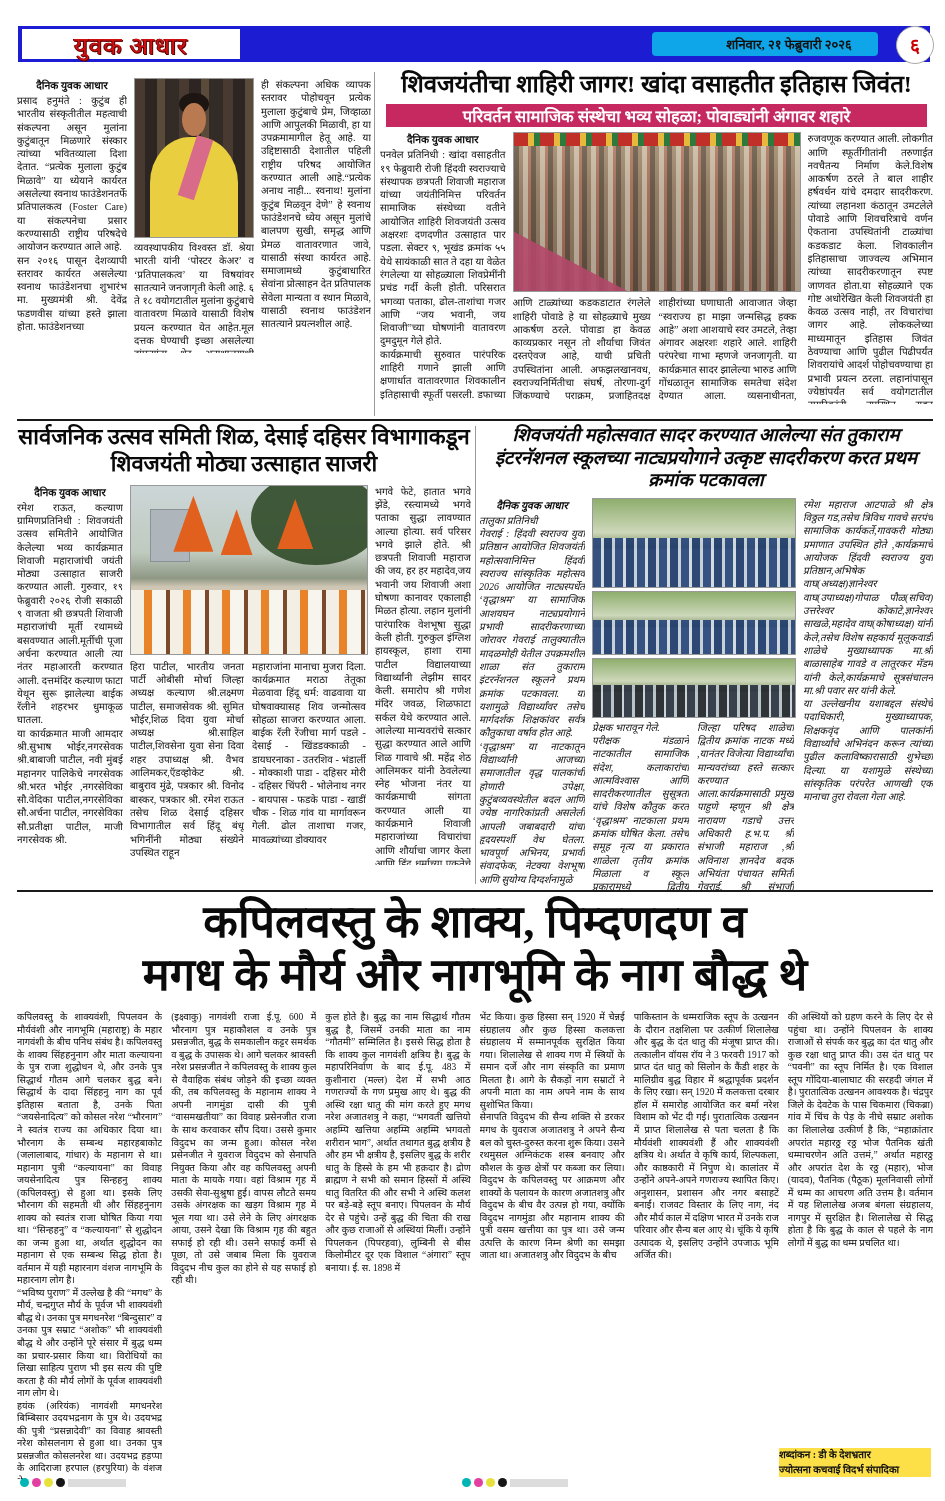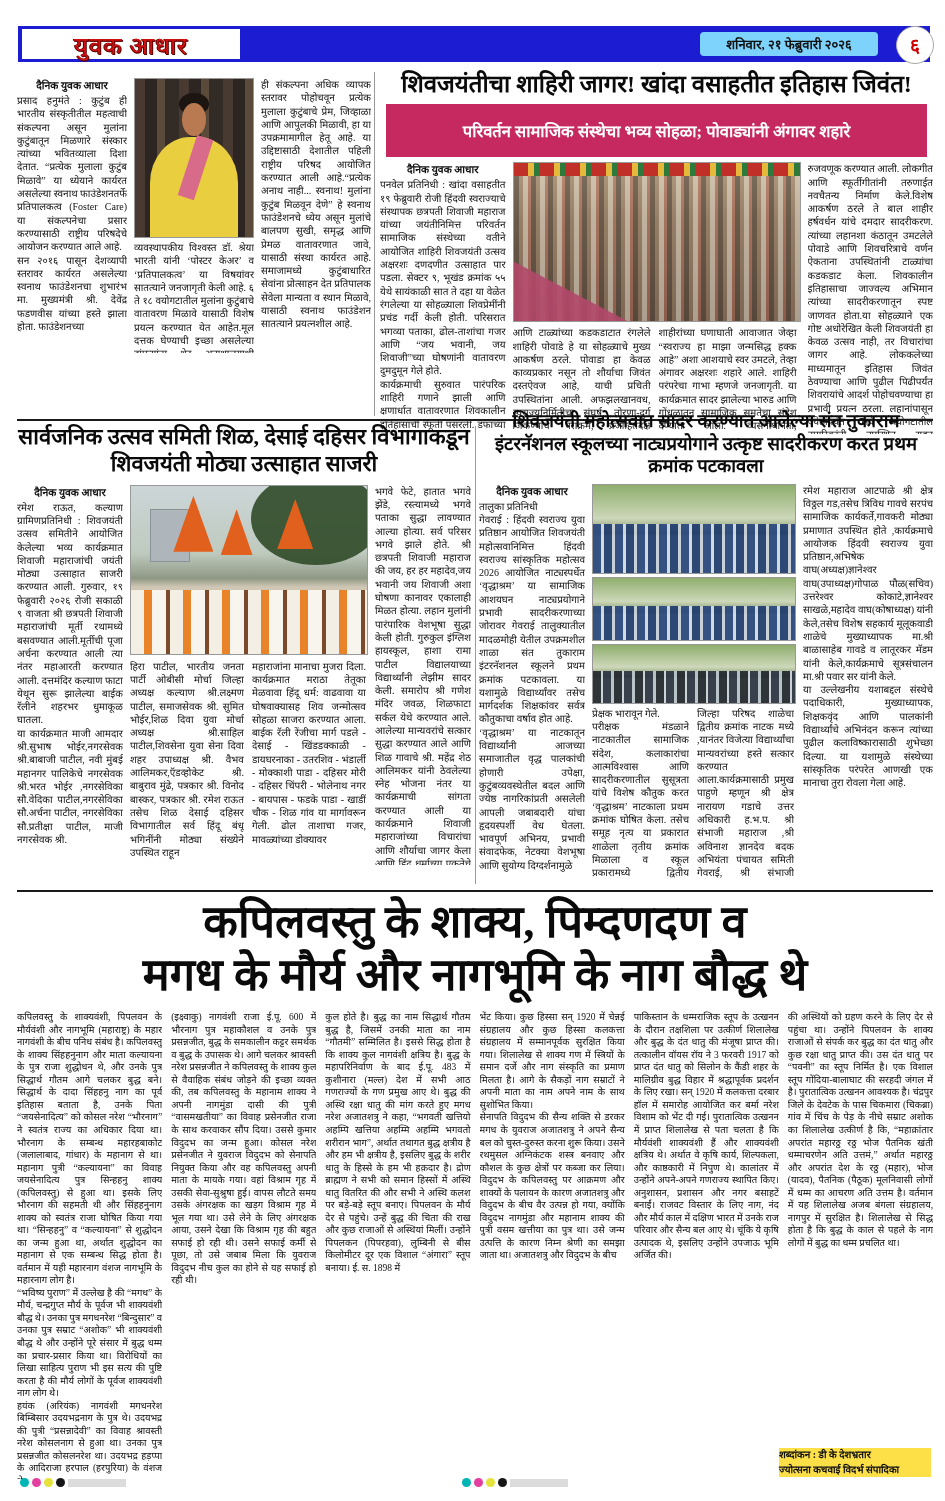--- a/index.html
+++ b/index.html
@@ -4,43 +4,43 @@
 <style>
   html,body{margin:0;padding:0;background:#ffffff;}
   .page{position:relative;width:945px;height:1501px;background:#fff;overflow:hidden;
         font-family:"Liberation Serif", serif;color:#111;}
   
   .masthead{position:absolute;left:18px;top:26px;width:912px;height:36px;background:#1c1cd2;}
   .logo-box{position:absolute;left:4px;top:3px;width:218px;height:30px;background:#fff;
             display:flex;align-items:center;justify-content:center;}
   .logo-text{color:#d01010;font-weight:normal;font-size:24px;letter-spacing:1px;
              text-shadow:1px 1px 0 #5a0505,-1px 0 0 #5a0505,0 1px 0 #5a0505;}
-  .date-pill{position:absolute;right:52px;top:6px;width:178px;height:24px;background:#7dd3fc;border-radius:4px;
-             display:flex;align-items:center;justify-content:center;font-weight:bold;font-size:13px;}
+  .date-pill{position:absolute;right:52px;top:6px;width:178px;height:24px;background:#0ea5e9;border-radius:4px;
+             display:flex;align-items:center;justify-content:center;font-weight:bold;font-size:13px;padding-left:48px;}
   .page-circle{position:absolute;right:-4px;top:0px;width:36px;height:36px;background:#fff;border-radius:50%;
              border:1px solid #aaa;display:flex;align-items:center;justify-content:center;
              color:#c00;font-weight:bold;font-size:19px;}
   
   .headline{font-weight:bold;text-align:center;line-height:1.22;color:#0a0a0a;}
   .byline{text-align:center;font-weight:bold;font-size:10.5px;margin-bottom:2px;}
   .cols{display:flex;gap:7px;overflow:hidden;}
   .coltext{font-size:10px;line-height:1.33;text-align:justify;overflow:hidden;white-space:pre-line;}
   .photo{border:1px solid #999;position:relative;overflow:hidden;background:#cfc8bc;}
   .vrule{position:absolute;width:1px;background:#9a9a9a;}
   .hrule{position:absolute;height:2px;background:#1a1a1a;}
   
   #art-foster{position:absolute;left:17px;top:70px;width:354px;height:346px;}
   #art-foster .headline{font-size:21px;}
   #art-shahiri{position:absolute;left:380px;top:70px;width:553px;height:346px;}
   #art-shahiri .headline{font-size:24px;}
   .pinkbar{margin:5px 6px;background:#c5295f;color:#fff;font-weight:bold;font-size:16.5px;
-           text-align:center;padding:15px 0;}
+           text-align:center;padding:0 0;}
   #art-utsav{position:absolute;left:17px;top:424px;width:454px;height:462px;}
   #art-utsav .headline{font-size:22px;}
-  #art-school{position:absolute;left:479px;top:410px;width:454px;height:462px;}
+  #art-school{position:absolute;left:479px;top:424px;width:454px;height:462px;font-style:italic;}
   #art-school .headline{font-size:18.5px;}
   #art-bauddh{position:absolute;left:17px;top:896px;width:916px;height:600px;}
   #art-bauddh .headline{font-size:45px;line-height:1.18;}
   #art-bauddh .coltext{font-size:9.5px;line-height:1.32;}
   .credit{position:absolute;right:2px;bottom:2px;width:152px;background:#fde047;
           font-size:10px;font-weight:bold;line-height:1.45;}
   
   .photo-foster{background:repeating-linear-gradient(90deg,#483a31 0 10px,#2c2522 10px 22px,#5a4a3a 22px 30px,#332b26 30px 44px);}
   .pf-body{position:absolute;left:13%;right:13%;top:37%;bottom:0;background:#e9cf3f;border-radius:46% 46% 0 0;}
   .pf-sash{position:absolute;left:44%;top:36%;width:14%;height:40%;background:#d86a8a;transform:rotate(18deg);}

